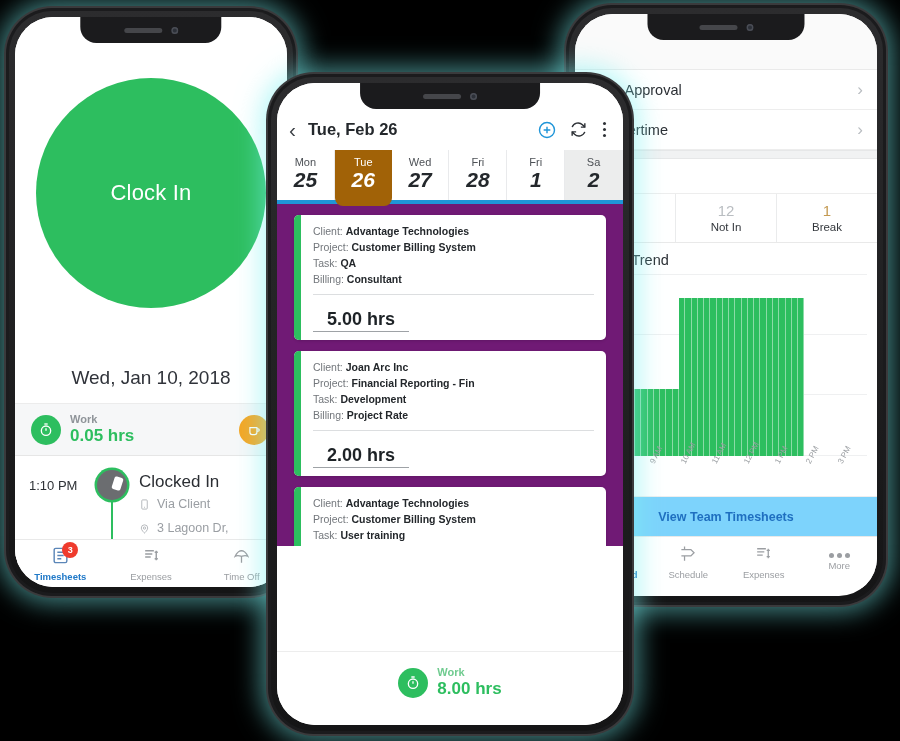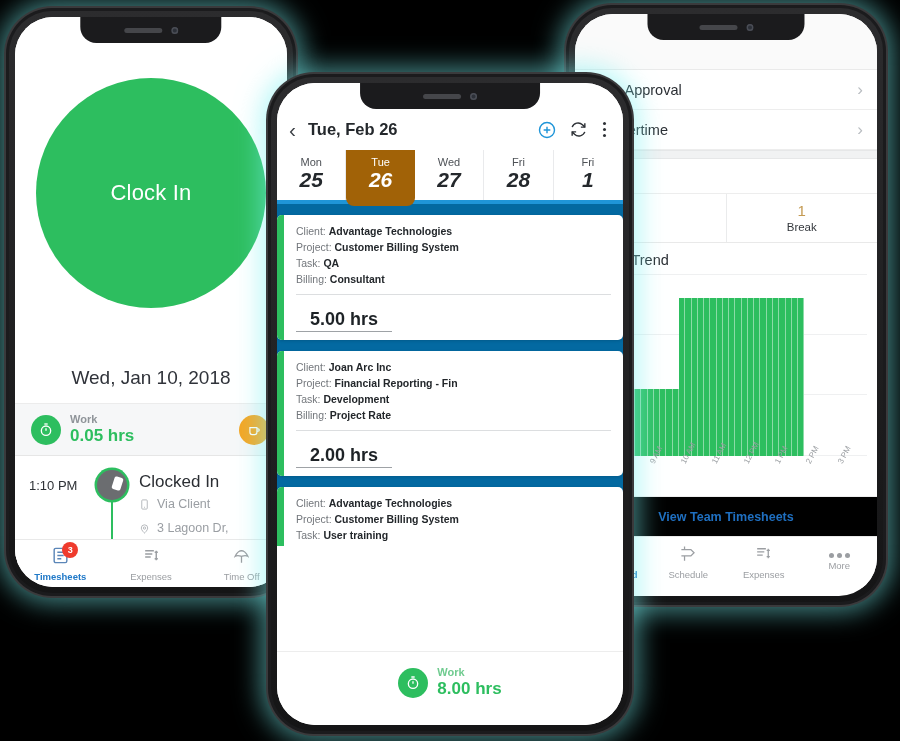--- a/index.html
+++ b/index.html
@@ -74,21 +74,21 @@
   .m-ic { color:#2d3136; display:flex; align-items:center; }
   .m-days { display:flex; background:#f2f3f4; border-bottom:4px solid #1f95d8; position:relative; }
   .day { flex:1; text-align:center; padding:6px 0 9px; background:#fff;
          border-right:1px solid #e9eaec; }
   .day .dn { font-size:11px; color:#4d5156; margin-bottom:1px; }
   .day .dd { font-size:21px; font-weight:700; color:#24282c; line-height:1.05;font-style:italic;}
   .day.sel { background:#a16207; border-radius:0 0 8px 8px; border-right:none;
              margin-bottom:-6px; padding-bottom:15px; z-index:4; position:relative;}
   .day.sel .dn, .day.sel .dd { color:#fff; }
   .day.dim { background:#eceded; }
-  .m-list { background:#0369a1; padding:11px 0 0; height:342px; overflow:hidden;}
+  .m-list { background:#701a75; padding:11px 17px 0; height:342px; overflow:hidden;}
   .ecard { background:#fff; border-radius:5px; margin-bottom:11px; display:flex;
            box-shadow:0 1px 3px rgba(0,0,0,.14); overflow:hidden; }
   .ecard .stripe { width:7px; background:var(--green); flex:none; }
   .ecard .cbody { flex:1; padding:9px 12px 8px; }
   .crow { font-size:10.5px; color:#72767b; line-height:1.52; }
   .crow b { color:#23272b; font-weight:700; }
   .chrs { text-align:left; margin-top:7px; padding-top:7px; }
   .chrs span { font-size:18px; font-weight:700; color:#1d2226;
                border-bottom:1px solid #9ea2a6; padding:0 14px 1px;
                display:inline-block; }
@@ -113,21 +113,21 @@
   .statcell .sl { font-size:11.5px; color:#34383d; }
   .r-chart-t { padding:9px 14px 2px; font-size:14.5px; color:#2b2f34; background:#fff;}
   .chart { position:relative; height:182px; margin:4px 10px 0 10px; }
   .gridline { position:absolute; left:0; right:0; height:1px; background:#eff0f1; }
   .bars { position:absolute; left:0; right:0; bottom:0; top:0; display:flex;
           align-items:flex-end; }
   .bar { flex:1; background:var(--green); border-right:1px solid rgba(255,255,255,.45); }
   .xaxis { display:flex; margin:0 10px; height:40px; }
   .xtick { flex:1; font-size:8px; color:#9a9ea2; transform:rotate(-62deg);
            transform-origin:left top; margin-top:5px; white-space:nowrap; }
-  .r-view { text-align:center; padding:10px 0 11px; background:#000000;
+  .r-view { text-align:center; padding:10px 0 11px; background:#7dd3fc;
             border-top:1px solid #eee; }
   .r-view span { font-size:12.5px; font-weight:700; color:#1f6fc0; }
   .r-nav { display:flex; height:52px; border-top:1px solid #e9e9e9; background:#fff; }
 
   .dots { display:flex; gap:3px; }
   .dots i { width:5px; height:5px; border-radius:50%; background:#9b9ea2; display:block;}
 </style>
 </head>
 <body>
 
@@ -257,20 +257,24 @@
       </div>
 
       <div class="r-gap"></div>
 
       <div class="r-sec">Status</div>
 
       <div class="r-stats">
         <div class="statcell">
           <div class="sv" style="color:#9a9ea2">&nbsp;</div>
           <div class="sl">&nbsp;</div>
+        </div>
+        <div class="statcell">
+          <div class="sv" style="color:#b9bdc1">12</div>
+          <div class="sl">Not In</div>
         </div>
         <div class="statcell">
           <div class="sv" style="color:#c49a52">1</div>
           <div class="sl">Break</div>
         </div>
       </div>
 
       <div class="r-chart-t">ock In Trend</div>
 
       <div class="chart">
@@ -482,20 +486,24 @@
             <div class="dd">27</div>
           </div>
           <div class="day">
             <div class="dn">Fri</div>
             <div class="dd">28</div>
           </div>
           <div class="day">
             <div class="dn">Fri</div>
             <div class="dd">1</div>
           </div>
+          <div class="day dim">
+            <div class="dn">Sa</div>
+            <div class="dd">2</div>
+          </div>
         </div>
 
       <div class="m-list" id="entryList">
           <div class="ecard">
             <div class="stripe"></div>
             <div class="cbody">
               <div class="crow"><span>Client:</span> <b>Advantage Technologies</b></div>
               <div class="crow"><span>Project:</span> <b>Customer Billing System</b></div>
               <div class="crow"><span>Task:</span> <b>QA</b></div>
               <div class="crow"><span>Billing:</span> <b>Consultant</b></div>

